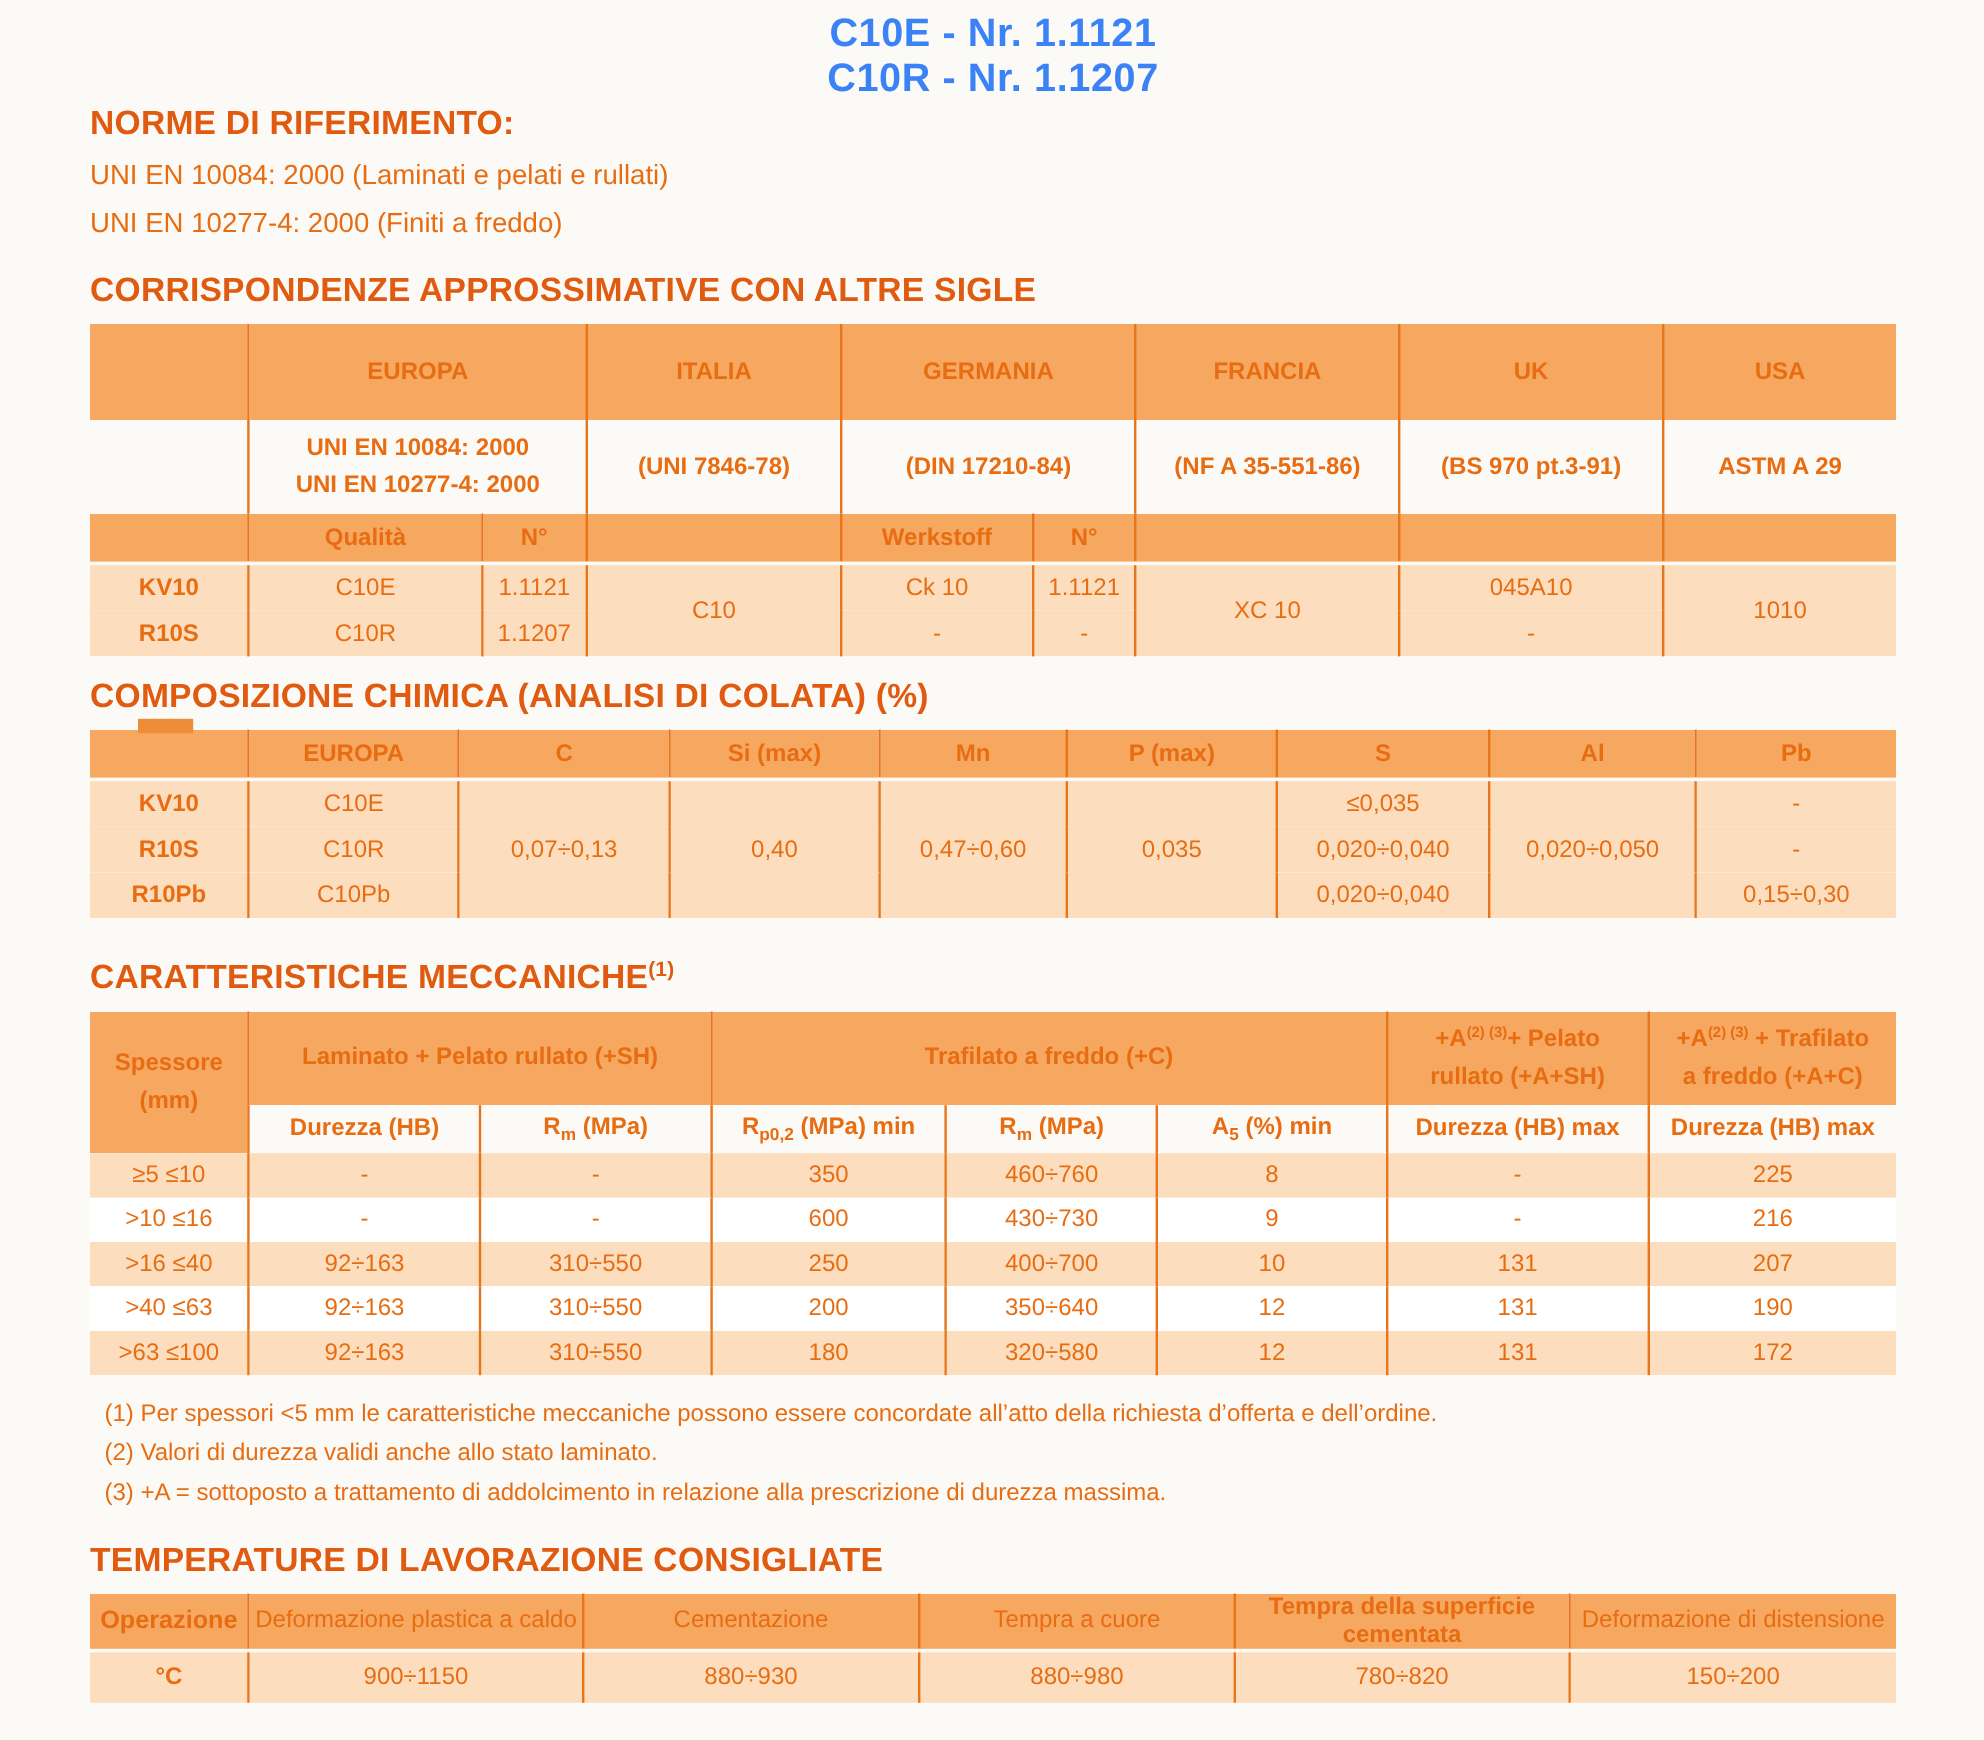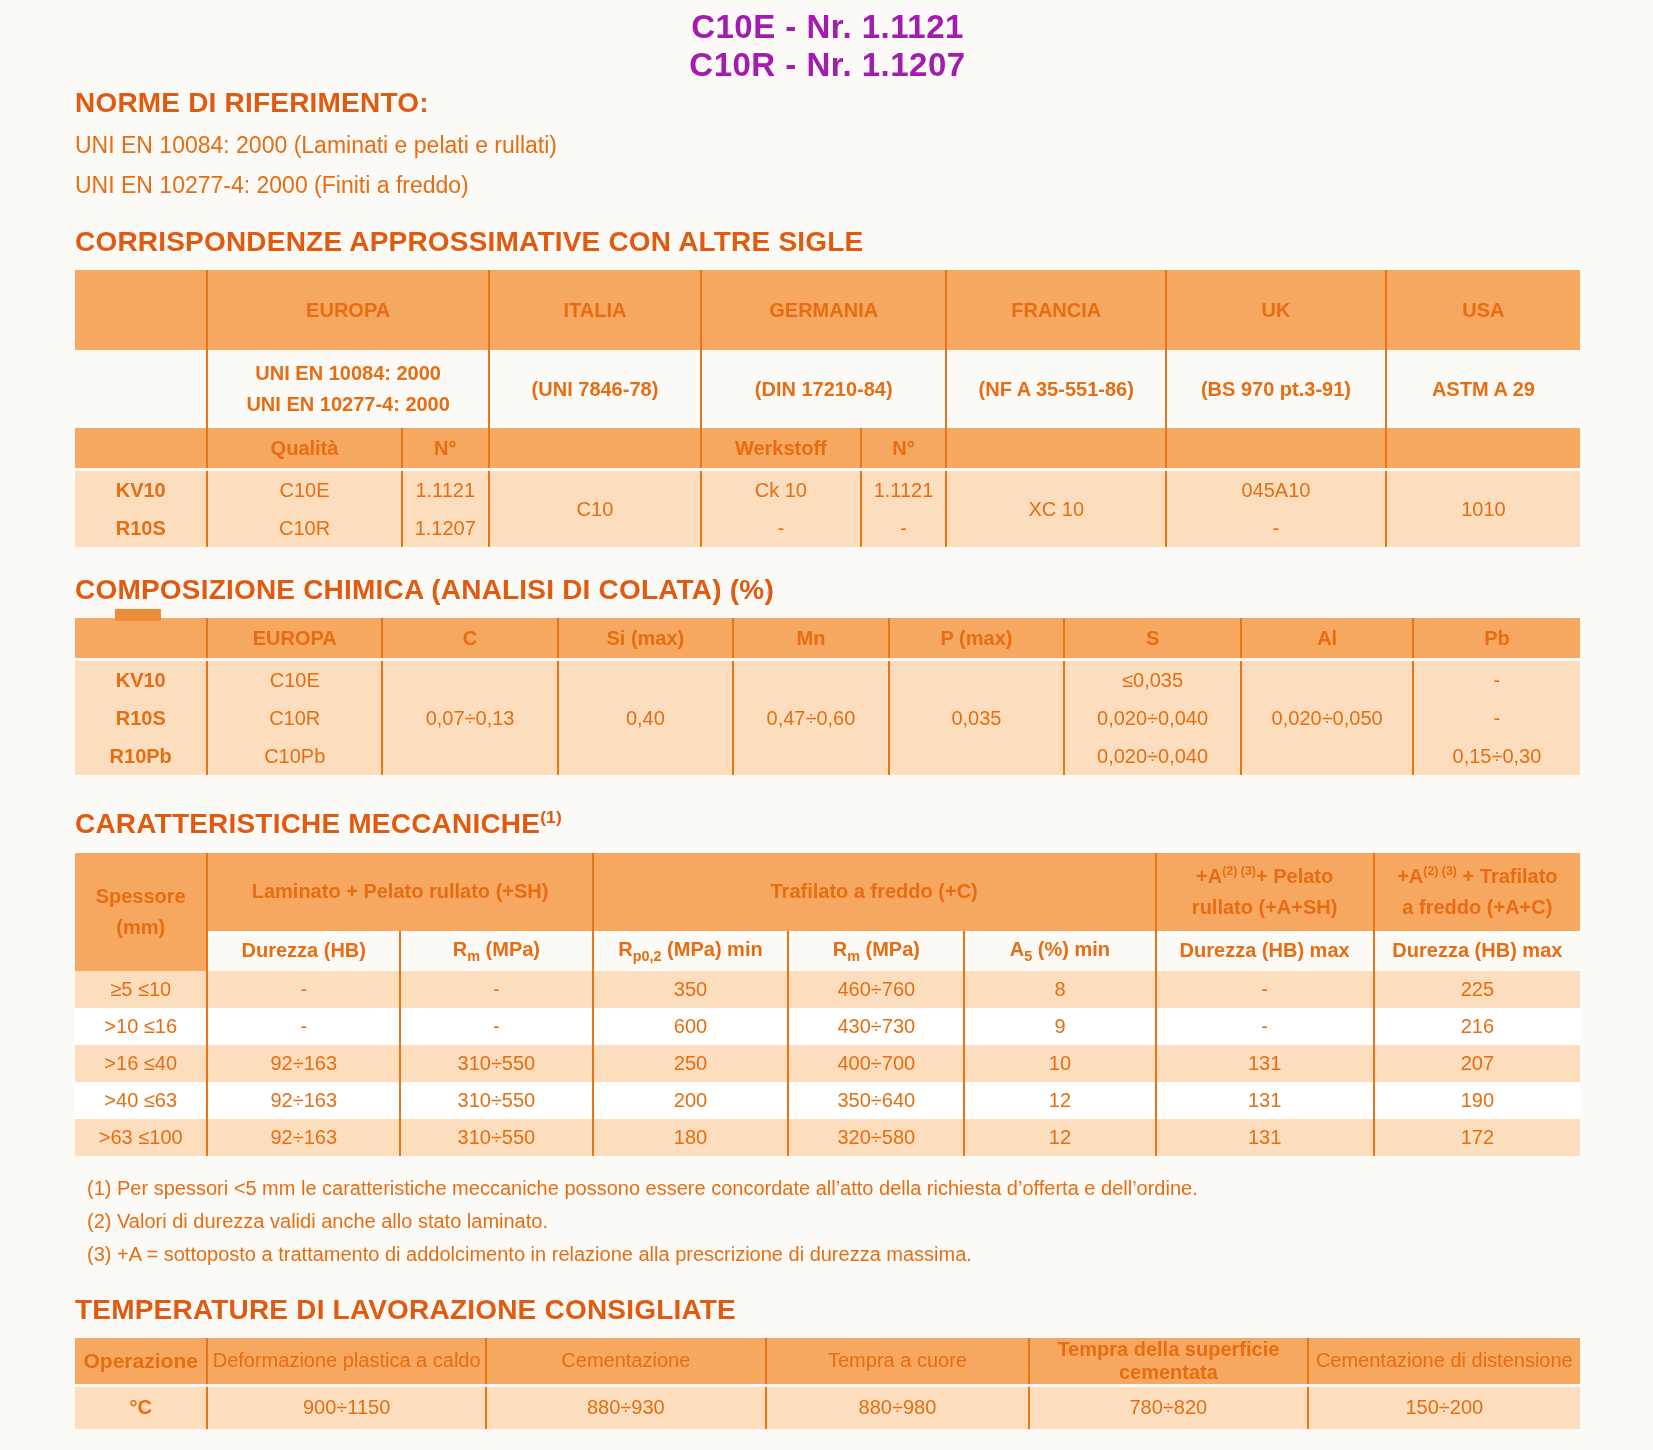--- a/index.html
+++ b/index.html
@@ -15,21 +15,21 @@
   body{
     width:1653px;height:1450px;
     background:var(--bg);
     font-family:"Liberation Sans", sans-serif;
     color:var(--txt);
     overflow:hidden;
   }
   .content{margin-left:75px;width:1505px;}
   .page-title{
     text-align:center;font-weight:bold;font-size:33px;line-height:1.14;
-    color:#a21caf;padding-top:8px;letter-spacing:0.5px;
+    color:#3b82f6;padding-top:8px;letter-spacing:0.5px;
   }
   .sec-heading{
     font-weight:bold;font-size:28px;color:var(--head);
     margin:0;letter-spacing:0.2px;
   }
   .norme-heading{margin-top:4px;}
   .norm-line{font-size:23px;color:var(--txt);margin-top:13px;}
   table{border-collapse:collapse;width:1505px;table-layout:fixed;}
   td{
     text-align:center;vertical-align:middle;
@@ -48,21 +48,21 @@
   sup.s{font-size:0.62em;vertical-align:super;}
   .footnotes{margin-top:16px;}
   .footnote{font-size:20px;line-height:1.65;color:var(--txt);margin-left:12px;}
   .tbl-wrap{position:relative;}
   .chem-mark{
     position:absolute;left:40px;top:-9px;width:46px;height:12px;
     background:#ee8c3a;
   }
   .mt-corr{margin-top:27px;}
   .mt-tbl{margin-top:12px;}
-  .mt-chem{margin-top:27px;}
+  .mt-chem{margin-top:17px;}
   .mt-mech{margin-top:32px;}
   .mt-temp{margin-top:23px;}
 </style>
 </head>
 <body>
 
 <div class="content">
 
   <div class="page-title">
     <div>C10E - Nr. 1.1121</div>
@@ -311,21 +311,21 @@
           <col style="width:18.5%">
           <col style="width:18.1%">
     </colgroup>
     <tbody>
           <tr class="sep">
       <td class="hdr" style="height:38px;font-size:21px">Operazione</td>
       <td class="hdr bl" style="font-weight:normal">Deformazione plastica a caldo</td>
       <td class="hdr bl" style="font-weight:normal">Cementazione</td>
       <td class="hdr bl" style="font-weight:normal">Tempra a cuore</td>
       <td class="hdr bl" style="font-weight:bold">Tempra della superficie cementata</td>
-      <td class="hdr bl" style="font-weight:normal">Cementazione di distensione</td>
+      <td class="hdr bl" style="font-weight:normal">Deformazione di distensione</td>
     </tr>
     <tr>
       <td class="peach bold" style="height:42px">°C</td>
       <td class="peach bl">900÷1150</td>
       <td class="peach bl">880÷930</td>
       <td class="peach bl">880÷980</td>
       <td class="peach bl">780÷820</td>
       <td class="peach bl">150÷200</td>
     </tr>
   </tbody>

